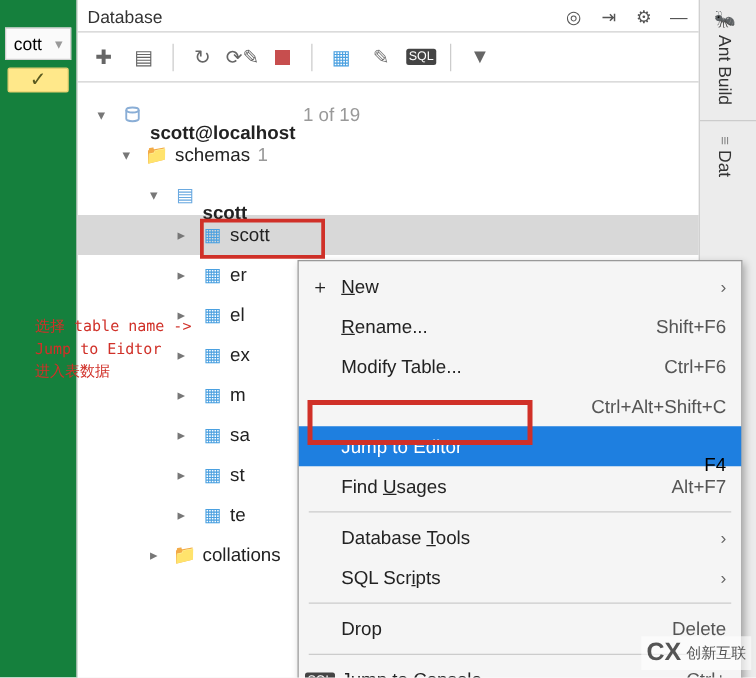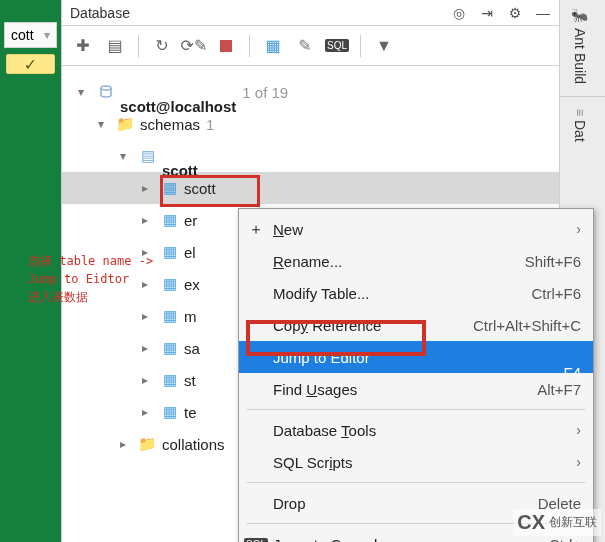--- a/index.html
+++ b/index.html
@@ -39,21 +39,21 @@
 
 .red-box1 { position: absolute; left: 160px; top: 175px; width: 100px; height: 32px; border: 3px solid #d03028; pointer-events: none; }
 .red-box2 { position: absolute; left: 246px; top: 320px; width: 180px; height: 36px; border: 4px solid #d03028; pointer-events: none; z-index: 20; }
 .red-text { position: absolute; left: 28px; top: 252px; font-family: "SimSun","Microsoft YaHei",monospace; font-size: 12px; color: #d03028; line-height: 1.5; white-space: pre; }
 
 .context-menu { position: absolute; left: 238px; top: 208px; width: 356px; background: #f5f5f5; border: 1px solid #999; box-shadow: 2px 2px 6px rgba(0,0,0,.3); z-index: 10; padding: 4px 0; }
 .cm-row { display: flex; align-items: center; height: 32px; padding: 0 12px 0 34px; font-size: 15px; color: #222; position: relative; }
 .cm-row .sc { margin-left: auto; color: #555; font-size: 15px; }
 .cm-row .sub { margin-left: auto; color: #666; font-size: 14px; }
 .cm-row.sel { background: #1e7fe0; color: #fff; }
-.cm-row.sel .sc { color: #ffffff; margin-top: 30px; }
+.cm-row.sel .sc { color: #000000; margin-top: 30px; }
 .cm-sep { height: 1px; background: #ccc; margin: 4px 8px; }
 .cm-ic { position: absolute; left: 8px; width: 18px; display: inline-flex; align-items: center; justify-content: center; }
 .underline { text-decoration: underline; }
 
 .right-tabs { position: absolute; right: 0; top: 0; width: 46px; height: 100%; background: #ececec; border-left: 1px solid #d0d0d0; }
 .vtab { writing-mode: vertical-lr; display: flex; align-items: center; gap: 4px; padding: 8px 12px; font-size: 14px; color: #333; }
 .ant-ic { width: 16px; height: 16px; }
 .vt-sep { height: 1px; background: #ccc; margin: 4px 0; }
 .db-stack { display: flex; flex-direction: column; align-items: center; gap: 0; color: #888; font-size: 12px; }
 
@@ -188,21 +188,20 @@
   </div>
   <div class="cm-row">
     <span><span class="underline">R</span>ename...</span>
     <span class="sc">Shift+F6</span>
   </div>
   <div class="cm-row">
     <span>Modify Table...</span>
     <span class="sc">Ctrl+F6</span>
   </div>
   <div class="cm-row">
-    <span>Cop<span class="underline">y</span> Reference</span>
     <span class="sc">Ctrl+Alt+Shift+C</span>
   </div>
   <div class="cm-row sel">
     <span>Jump to Editor</span>
     <span class="sc">F4</span>
   </div>
   <div class="cm-row">
     <span>Find <span class="underline">U</span>sages</span>
     <span class="sc">Alt+F7</span>
   </div>

